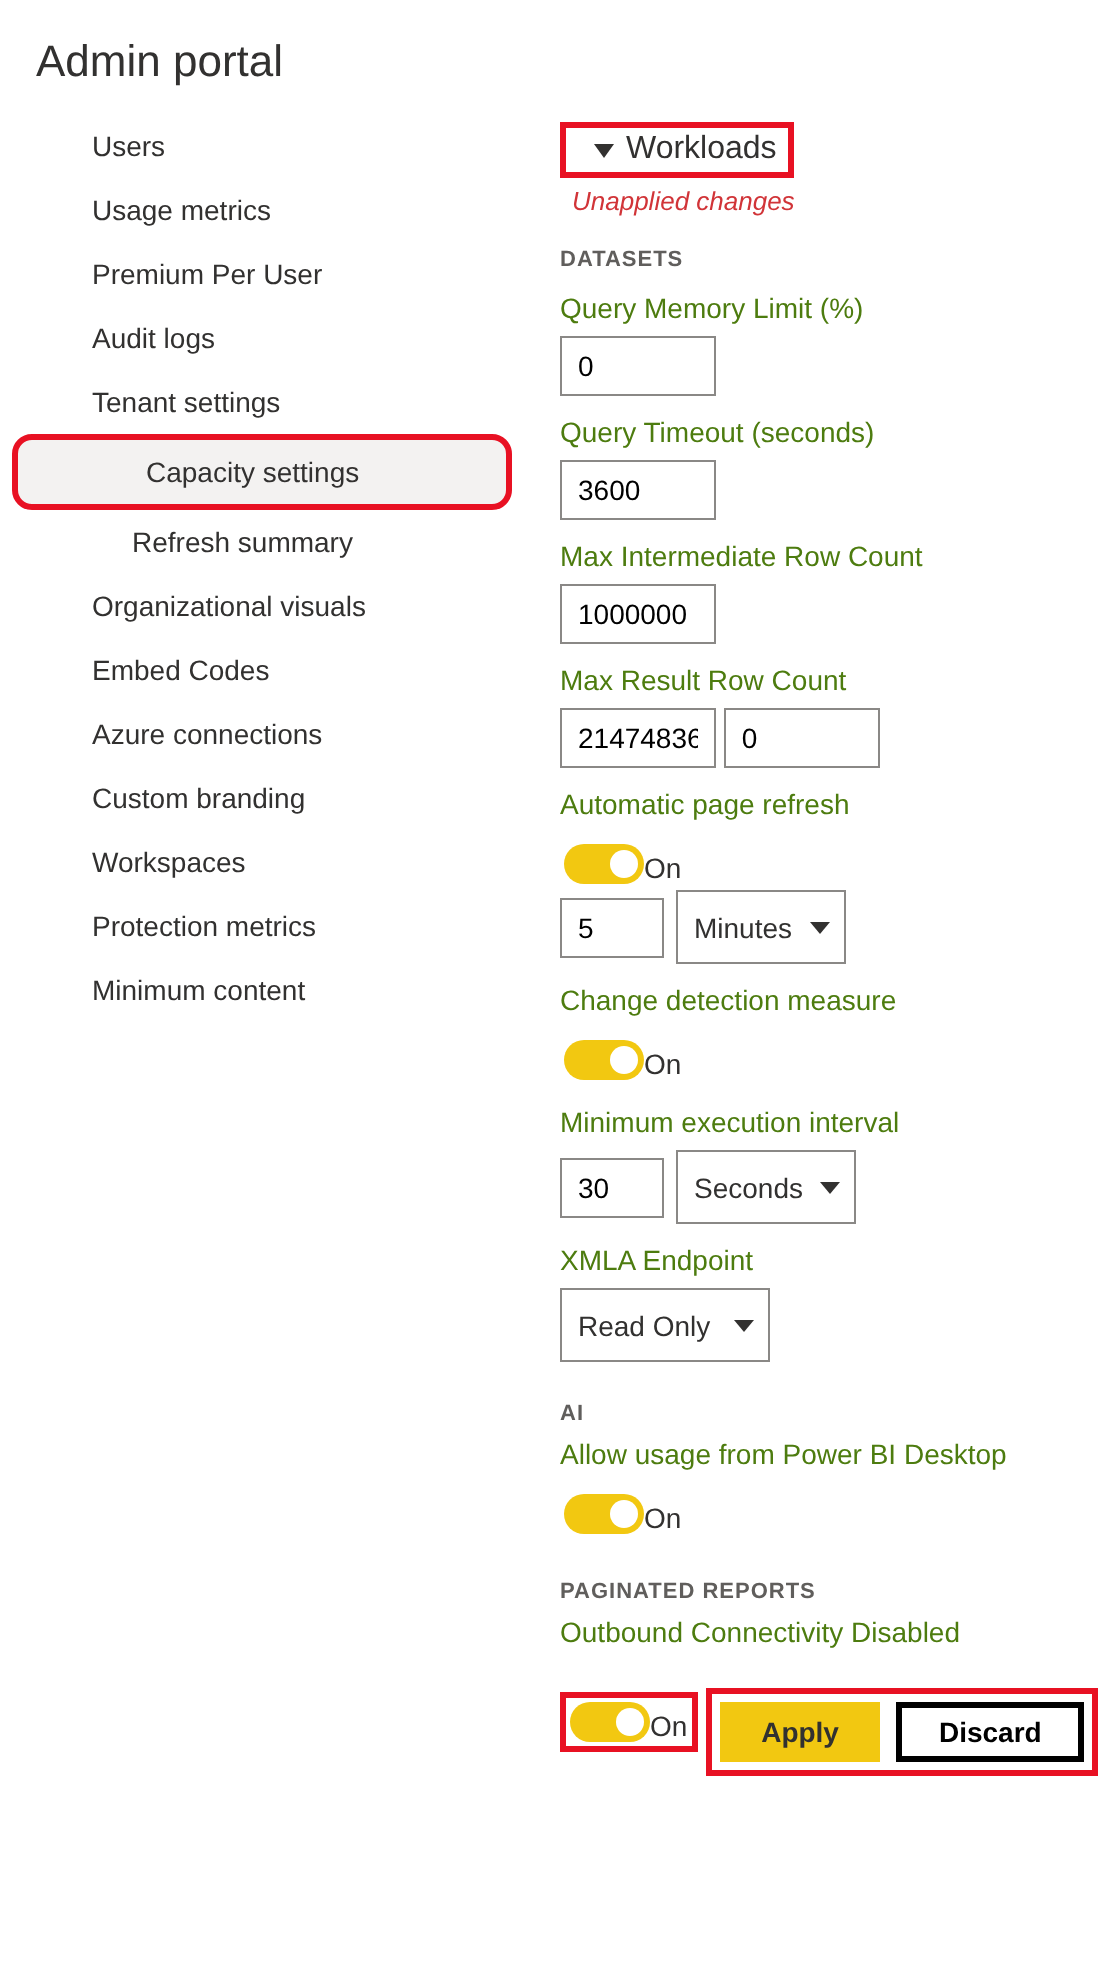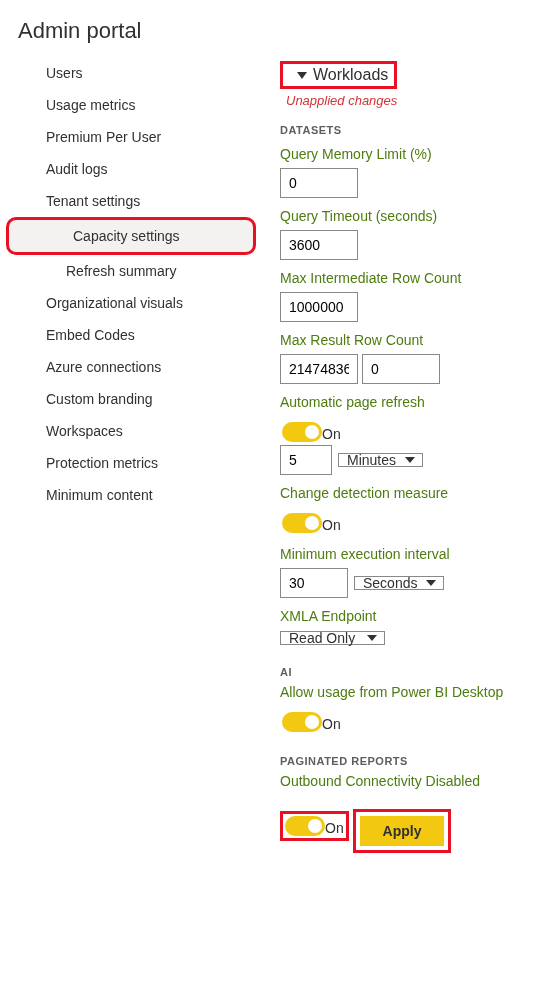--- a/index.html
+++ b/index.html
@@ -86,21 +86,21 @@
   }
   .text-input {
     width: 78px;
     height: 30px;
     border: 1px solid #8a8886;
     padding: 0 8px;
     font-size: 14px;
     font-family: inherit;
   }
   .select {
-    height: 14px;
+    height: 37px;
     border: 1px solid #8a8886;
     padding: 0 26px 0 8px;
     font-size: 14px;
     font-family: inherit;
     background: #fff;
     appearance: none;
     position: relative;
     display: inline-flex;
     align-items: center;
     cursor: pointer;
@@ -150,21 +150,21 @@
     display: inline-flex;
     gap: 8px;
     margin-top: 14px;
     padding: 4px;
   }
   .btn {
     height: 30px;
     padding: 0 18px;
     font-size: 14px;
     font-family: inherit;
-    border: 5px solid #000000;
+    border: 3px solid #000000;
     background: #fff;
     cursor: pointer;
     font-weight: 600;
   }
   .btn-primary {
     background: #f2c811;
     border-color: #f2c811;
     color: #323130;
   }
 </style>
@@ -229,21 +229,21 @@
     </div>
 
     <div class="field-label">Change detection measure</div>
     <div class="toggle-row">
       <div class="toggle"></div>
       <span class="toggle-label">On</span>
     </div>
 
     <div class="field-label">Minimum execution interval</div>
     <div class="row-inline">
-      <input class="text-input" style="width: 68px;" value="30">
+      <input class="text-input" style="width: 52px;" value="30">
       <span class="select-wrap">
         <span class="select">Seconds</span>
       </span>
     </div>
 
     <div class="field-label">XMLA Endpoint</div>
     <span class="select-wrap">
       <span class="select" style="width:105px">Read Only</span>
     </span>
 
@@ -256,16 +256,17 @@
 
     <div class="group-label" style="margin-top:20px">PAGINATED REPORTS</div>
     <div class="field-label" style="margin-top:4px">Outbound Connectivity Disabled</div>
     <div class="toggle-row highlight-red">
       <div class="toggle"></div>
       <span class="toggle-label">On</span>
     </div>
 
     <div class="button-row highlight-red">
       <button class="btn btn-primary">Apply</button>
+      <button class="btn">Discard</button>
     </div>
 
   </div>
 </div>
 
 </body></html>

